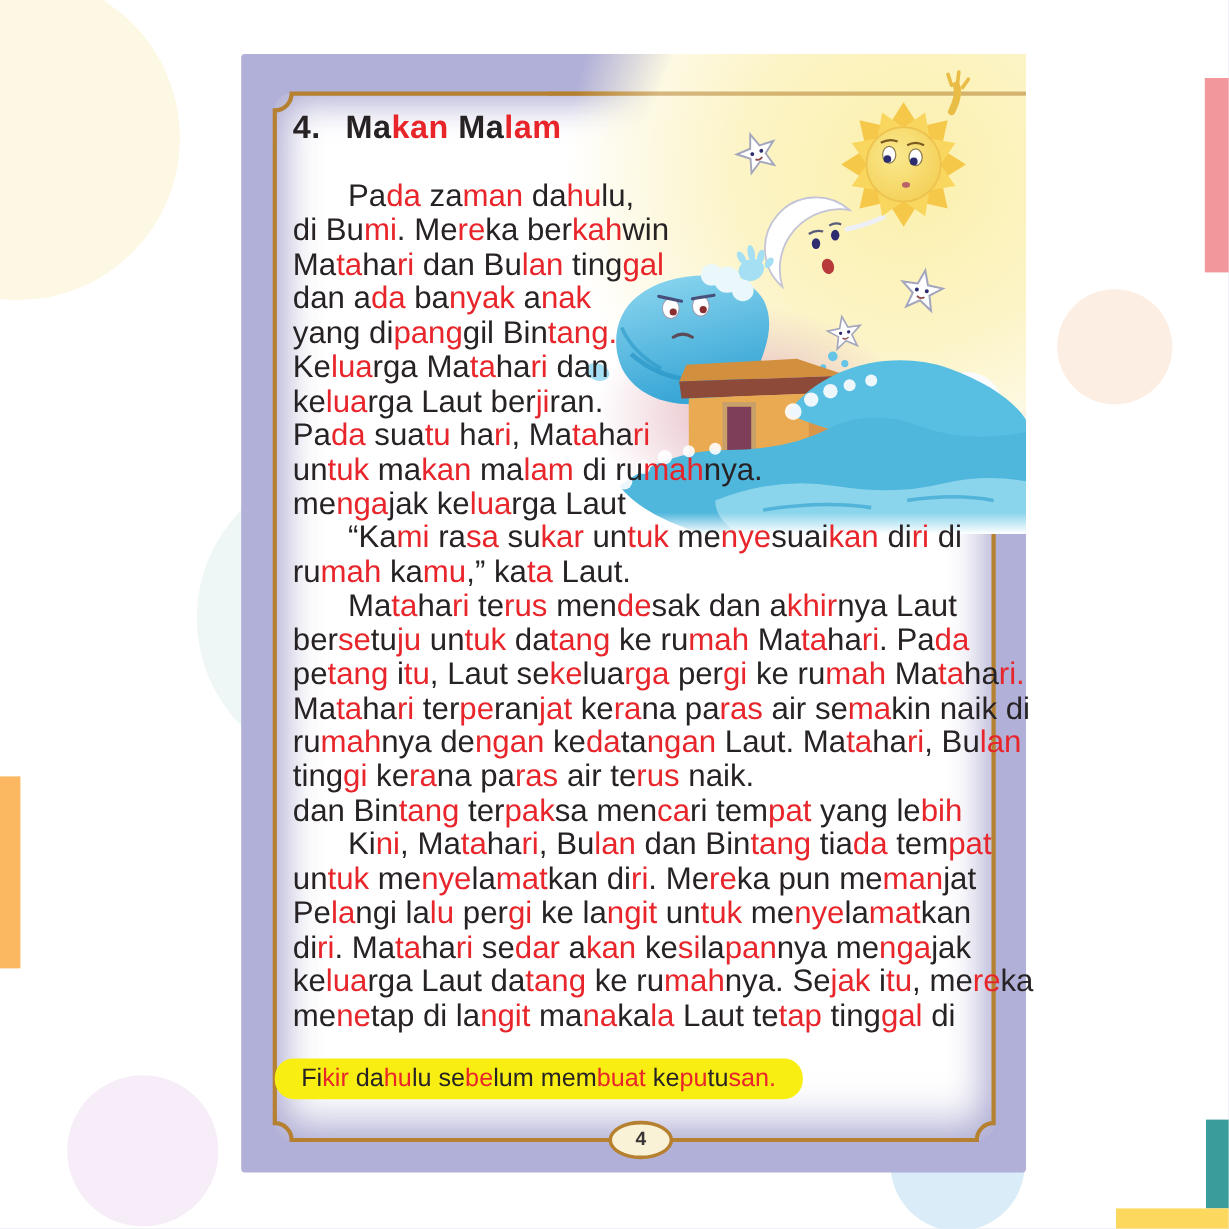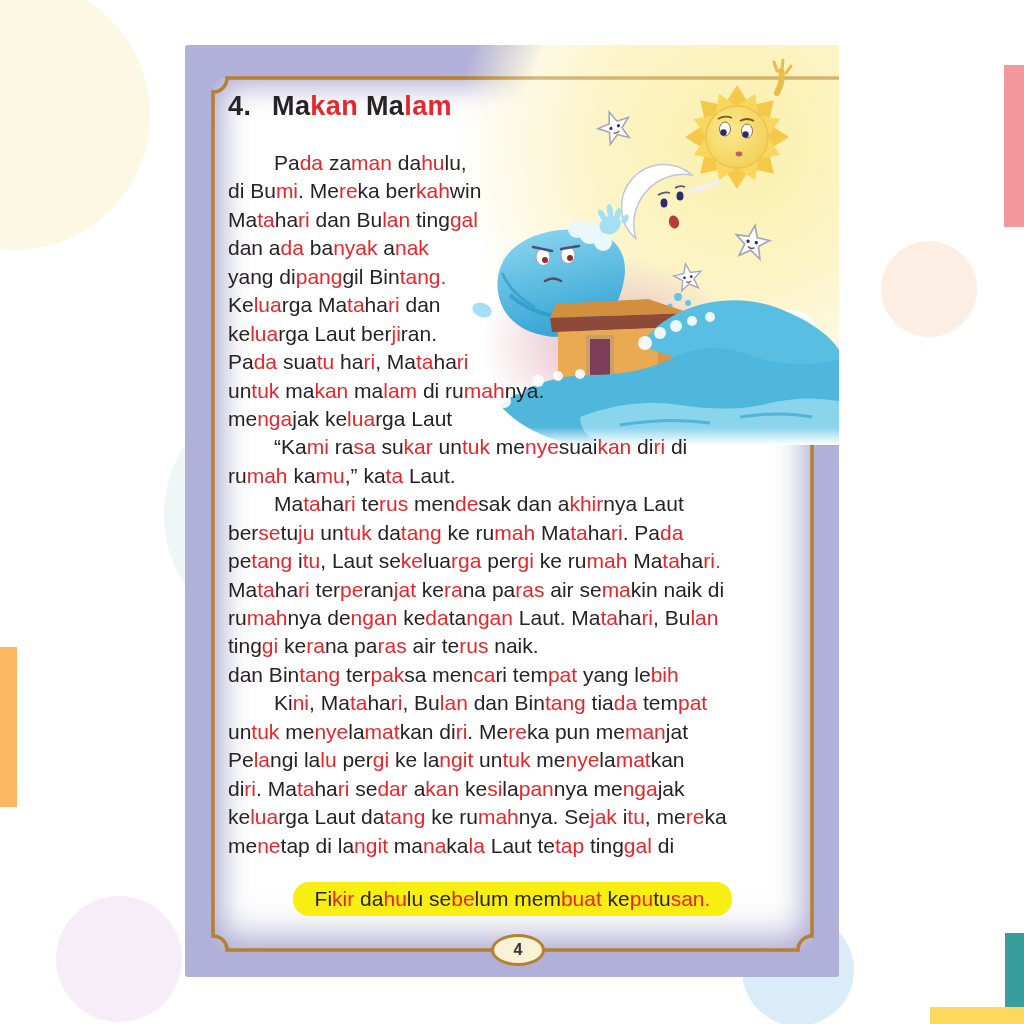--- a/index.html
+++ b/index.html
@@ -10,39 +10,39 @@
   .c-cream{left:-120px;top:-20px;width:270px;height:270px;background:#fdf8e3}
   .c-mint{left:164px;top:387px;width:256px;height:256px;background:#eef6f6}
   .r-salmon{left:1004px;top:65px;width:20px;height:162px;background:#f2979c}
   .c-peach{left:881px;top:241px;width:96px;height:96px;background:#fdeee4}
   .r-orange{left:0;top:647px;width:17px;height:160px;background:#fbb860}
   .c-pink{left:56px;top:896px;width:126px;height:126px;background:#f7edf8}
   .c-blue{left:742px;top:914px;width:112px;height:112px;background:#d9ecf8}
   .r-teal{left:1005px;top:933px;width:19px;height:74px;background:#399d9b}
   .r-yellow{left:930px;top:1007px;width:94px;height:17px;background:#fcd95e}
 
-  .page{position:absolute;left:185px;top:45px;width:654px;height:932px;
+  .page{position:absolute;left:201px;top:45px;width:654px;height:932px;
         background:#b1b0d8;border-radius:3px}
   .content{position:absolute;left:28px;top:33px;width:599px;height:872px;background:#ffffff;
         border-radius:14px;z-index:1;
         box-shadow:inset 0 14px 26px rgba(152,150,200,.40),
                    inset 0 -20px 30px rgba(152,150,200,.50),
                    inset 16px 0 26px rgba(152,150,200,.30),
                    inset -16px 0 26px rgba(152,150,200,.30)}
   .frame-svg{position:absolute;left:0;top:0;z-index:2}
   .illu{position:absolute;left:255px;top:0;width:399px;height:400px;z-index:3}
   .text-layer{position:absolute;left:28px;top:33px;width:599px;height:872px;z-index:4}
   .title{position:absolute;left:15px;top:13px;font-size:27px;font-weight:bold;letter-spacing:.4px;white-space:nowrap}
   .title .num{display:inline-block;width:44px}
-  .story{position:absolute;left:15px;top:71px;font-size:21px;line-height:28.45px}
+  .story{position:absolute;left:15px;top:71px;font-size:26px;line-height:28.45px}
   .line{white-space:nowrap;height:28.45px}
   .line.indent{padding-left:46px}
   .c-k{color:#272325}
   .c-r{color:#e8252a}
-  .moral-wrap{position:absolute;left:0;top:804px;width:100%;text-align:center}
+  .moral-wrap{position:absolute;left:0;top:804px;width:100%;text-align:left}
   .moral{display:inline-block;background:#f8ee12;border-radius:16px;padding:5px 22px;
          font-size:21px;white-space:nowrap}
   .pagenum{position:absolute;left:306px;top:889px;width:54px;height:32px;box-sizing:border-box;
          background:#faf2d6;border:3px solid #b5802f;border-radius:50%;z-index:5;
          display:flex;align-items:center;justify-content:center;
          font-weight:bold;font-size:16px;color:#3a3436}
 </style>
 </head>
 <body>
 

